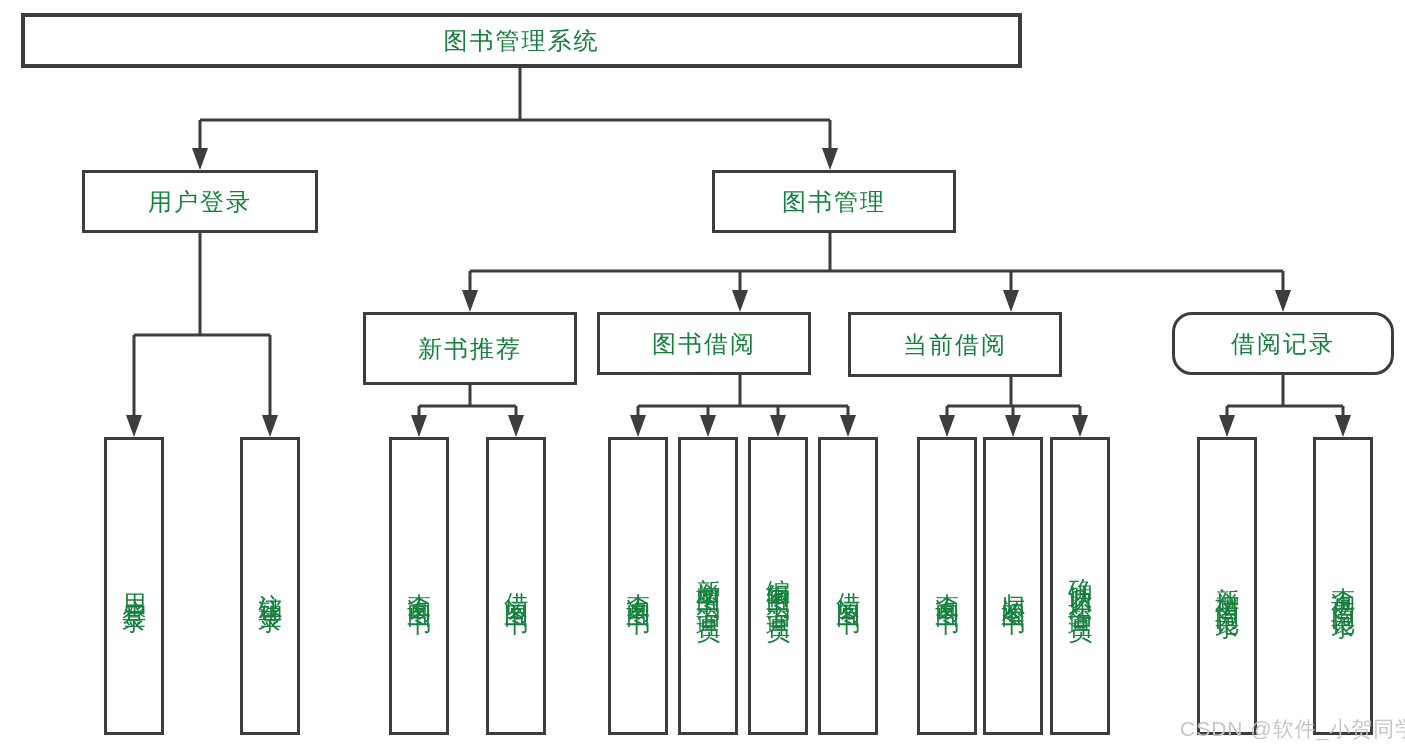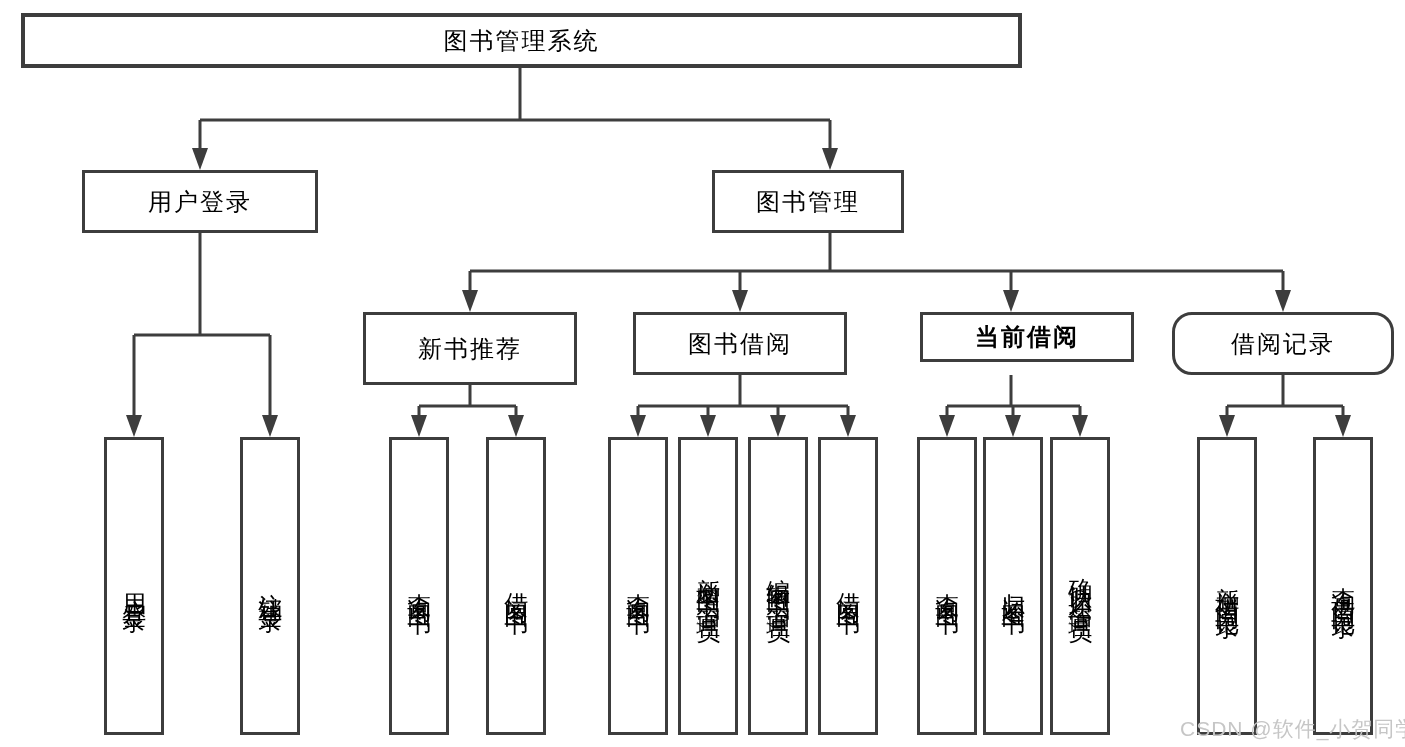--- a/index.html
+++ b/index.html
@@ -21,21 +21,21 @@
   .box {
     position: absolute;
     box-sizing: border-box;
     border: 3px solid #3d3d3d;
     background: #ffffff;
     display: flex;
     align-items: center;
     justify-content: center;
     font-size: 24px;
     letter-spacing: 2px;
-    color: #000000;
+    color: #15803d;
     text-align: center;
   }
   .root-box { border-width: 4px; }
   .leaf-box { top: 437px; width: 60px; height: 298px; }
   .vtext {
     writing-mode: vertical-rl;
     text-orientation: mixed;
     letter-spacing: 6px;
     line-height: 1.1;
     white-space: nowrap;
@@ -85,25 +85,25 @@
       <polygon points="1005,415 1021,415 1013,437"></polygon>
       <polygon points="1072,415 1088,415 1080,437"></polygon>
       <polygon points="1219,415 1235,415 1227,437"></polygon>
       <polygon points="1335,415 1351,415 1343,437"></polygon>
     </g>
   </svg>
 
   <div class="box root-box" style="left:21px; top:13px; width:1001px; height:55px;">图书管理系统</div>
 
   <div class="box" style="left:82px; top:170px; width:236px; height:63px;">用户登录</div>
-  <div class="box" style="left:712px; top:170px; width:192px; height:63px;">图书管理</div>
+  <div class="box" style="left:712px; top:170px; width:244px; height:63px;">图书管理</div>
 
   <div class="box" style="left:363px; top:312px; width:214px; height:73px;">新书推荐</div>
-  <div class="box" style="left:633px; top:312px; width:214px; height:63px;">图书借阅</div>
-  <div class="box" style="left:920px; top:312px; width:214px; height:50px;font-weight:bold;">当前借阅</div>
+  <div class="box" style="left:597px; top:312px; width:214px; height:63px;">图书借阅</div>
+  <div class="box" style="left:848px; top:312px; width:214px; height:65px;">当前借阅</div>
   <div class="box" style="left:1172px; top:312px; width:222px; height:63px;border-radius:20px;">借阅记录</div>
 
   <div class="box leaf-box" style="left:104px;">
     <span class="vtext">用户登录</span>
   </div>
   <div class="box leaf-box" style="left:240px;">
     <span class="vtext">注销登录</span>
   </div>
 
   <div class="box leaf-box" style="left:389px;">

